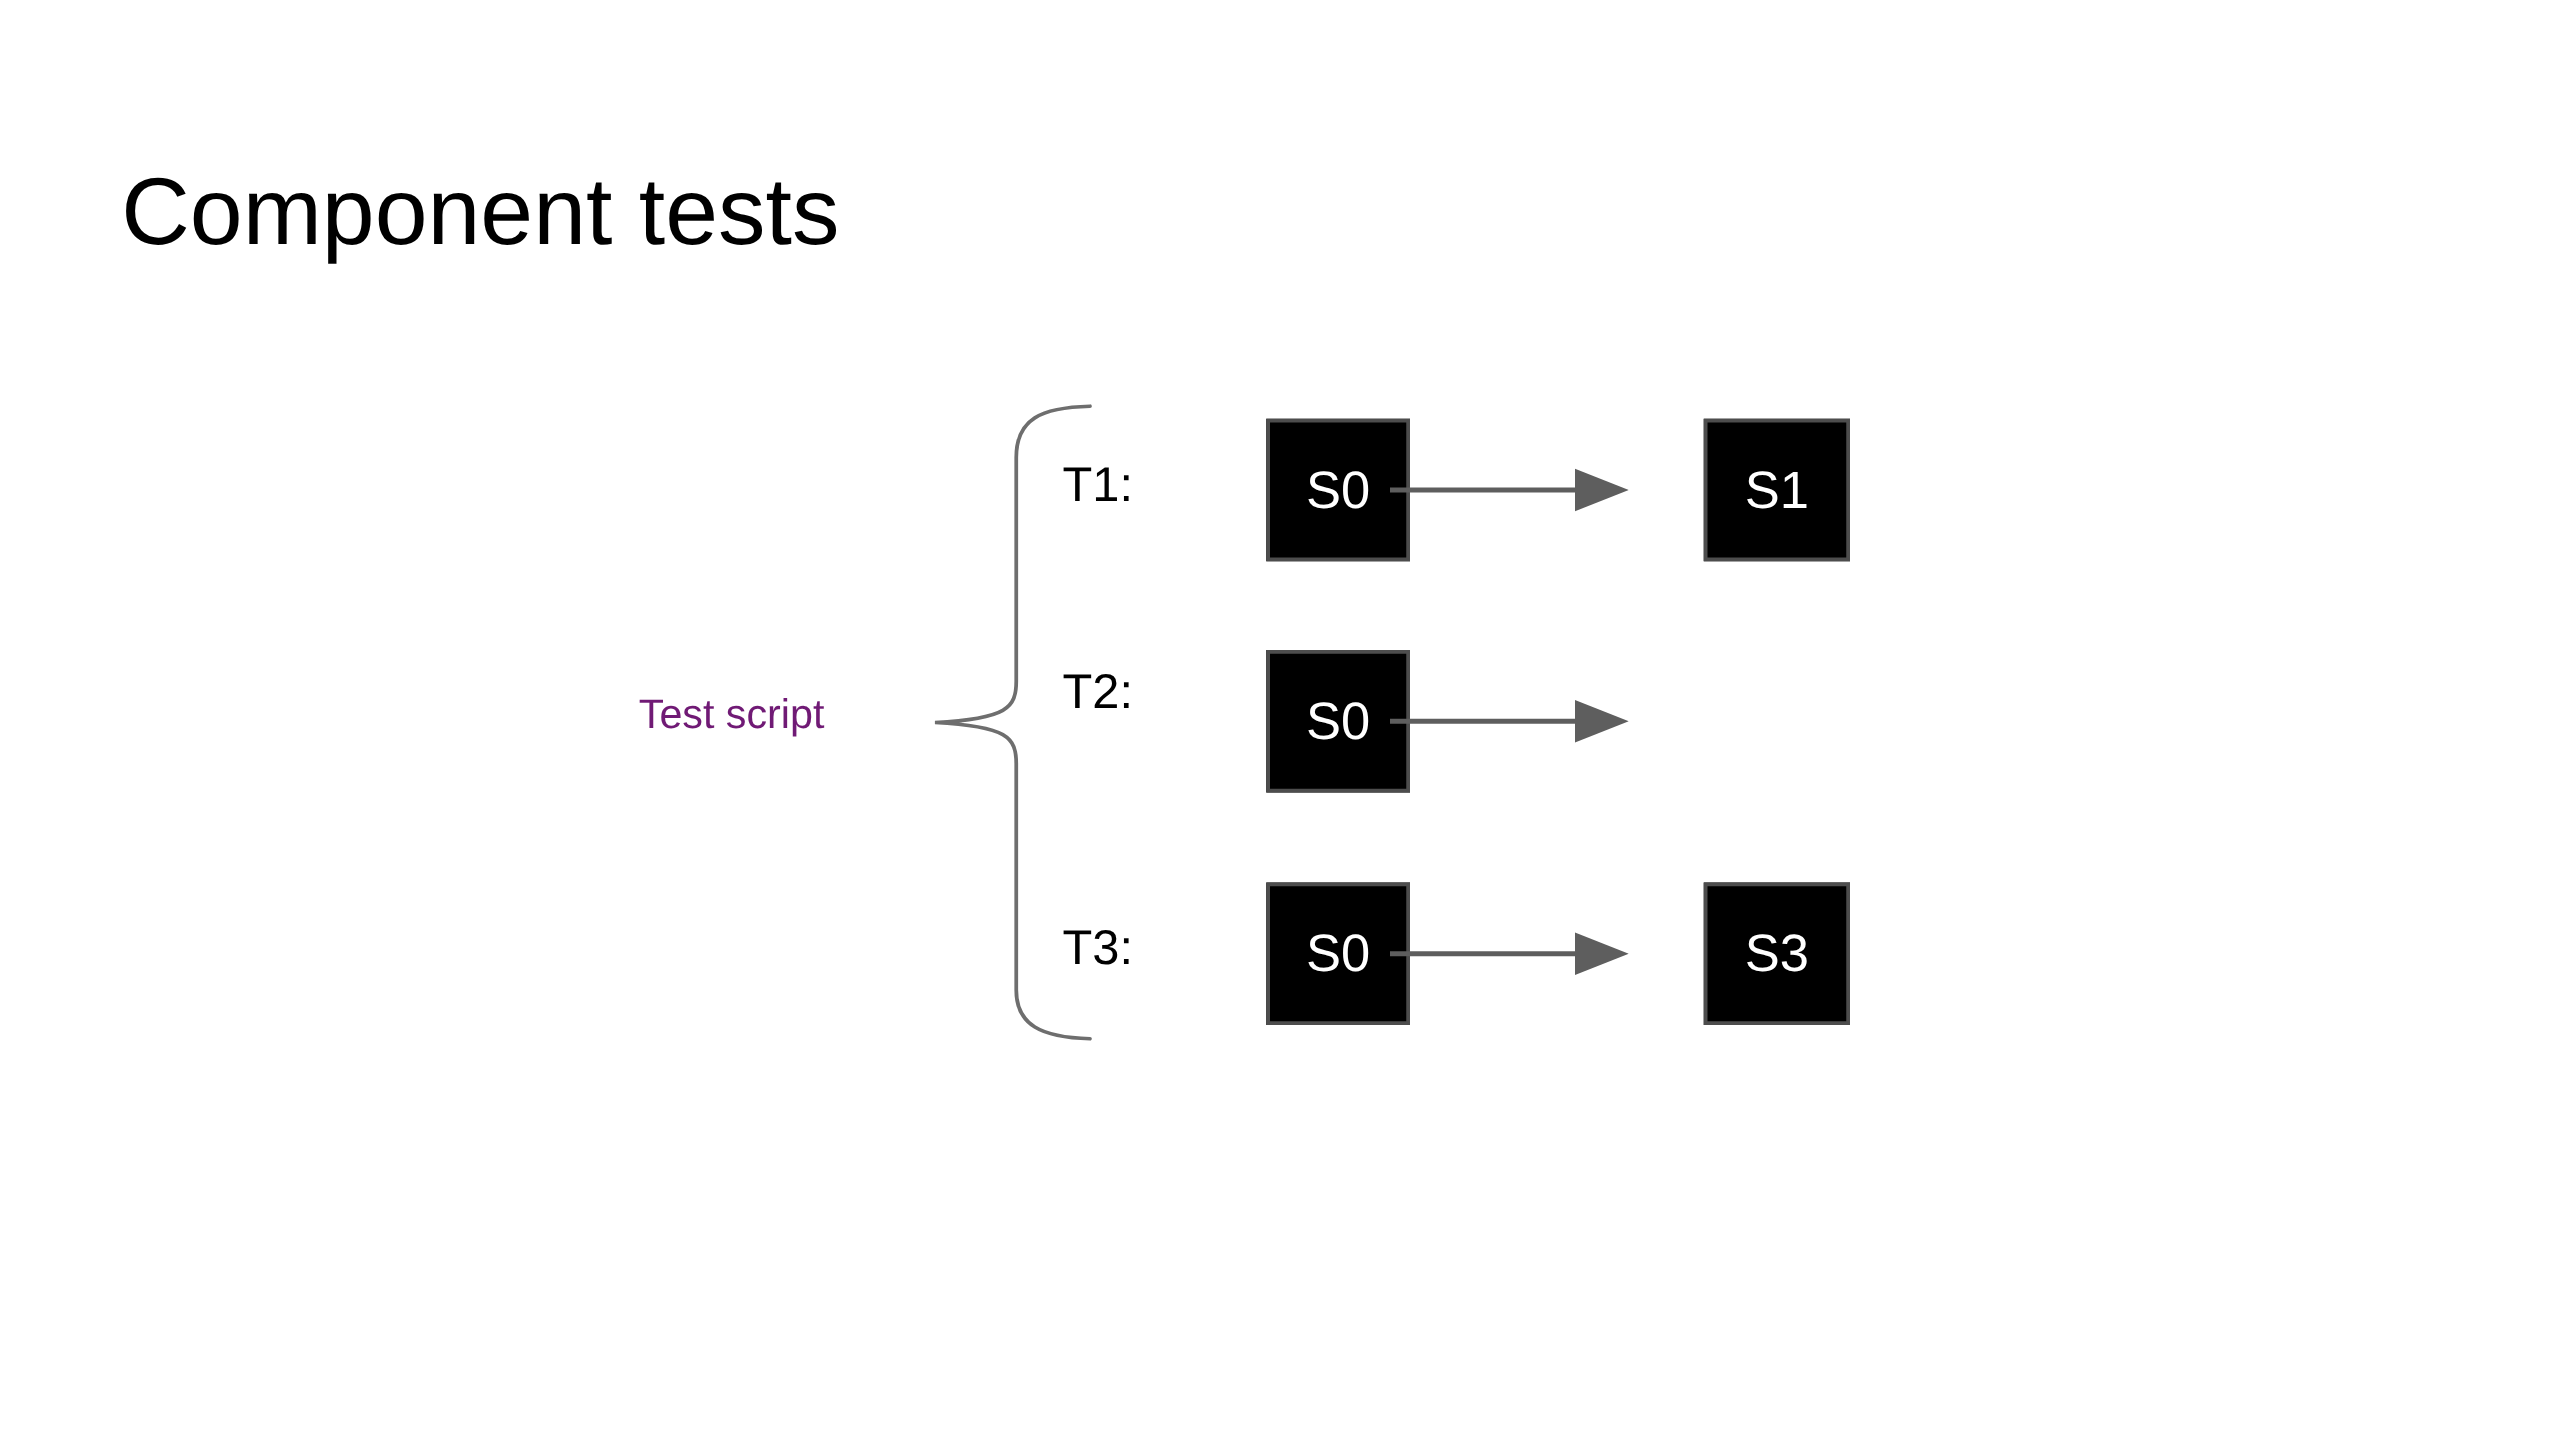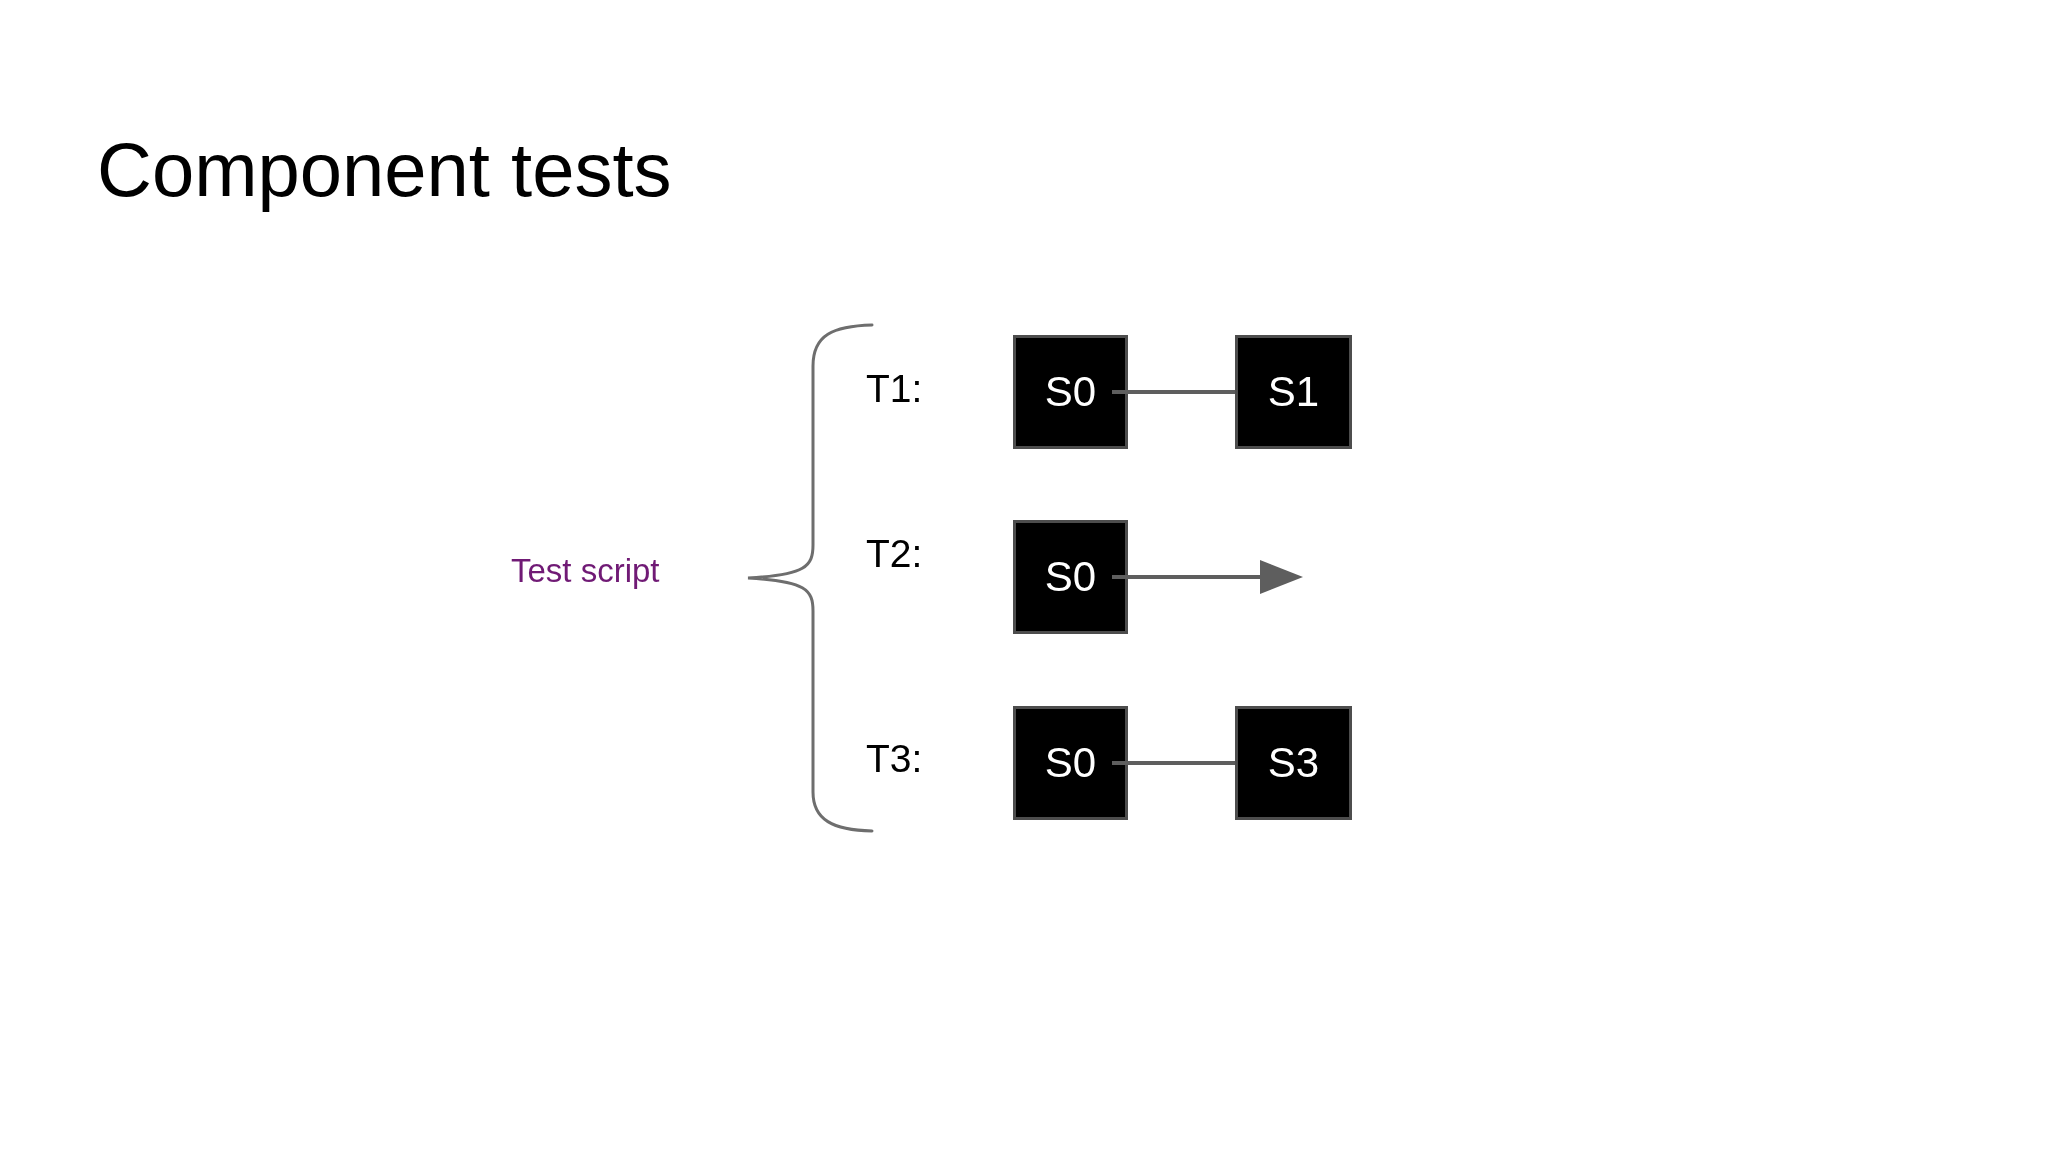--- a/index.html
+++ b/index.html
@@ -43,41 +43,40 @@
     width: 140px;
     height: 525px;
   }
 
   .row-label {
     left: 850px;
     font-size: 39px;
     line-height: 1;
     color: #000000;
     white-space: nowrap;
-    margin-left: 16px;
   }
   .row-label.r0 { top: 369px; }
   .row-label.r1 { top: 534px; }
   .row-label.r2 { top: 739px; }
 
   .state-box {
     box-sizing: border-box;
     width: 115px;
     height: 114px;
     background: #000000;
     border: 3px solid #4d4d4d;
     display: flex;
     align-items: center;
     justify-content: center;
     color: #ffffff;
     font-size: 42px;
     line-height: 1;
   }
   .from-box { left: 997px; margin-left: 16px; }
-  .to-box   { left: 1235px; width: 117px; justify-content: center; }
+  .to-box   { left: 1363px; width: 117px; justify-content: center; }
   .box-r0 { top: 335px; }
   .box-r1 { top: 520px; }
   .box-r2 { top: 706px; }
 
   .arrow-svg {
     left: 1112px;
     width: 191px;
     height: 40px;
   }
   .arrow-r0 { top: 372px; }

